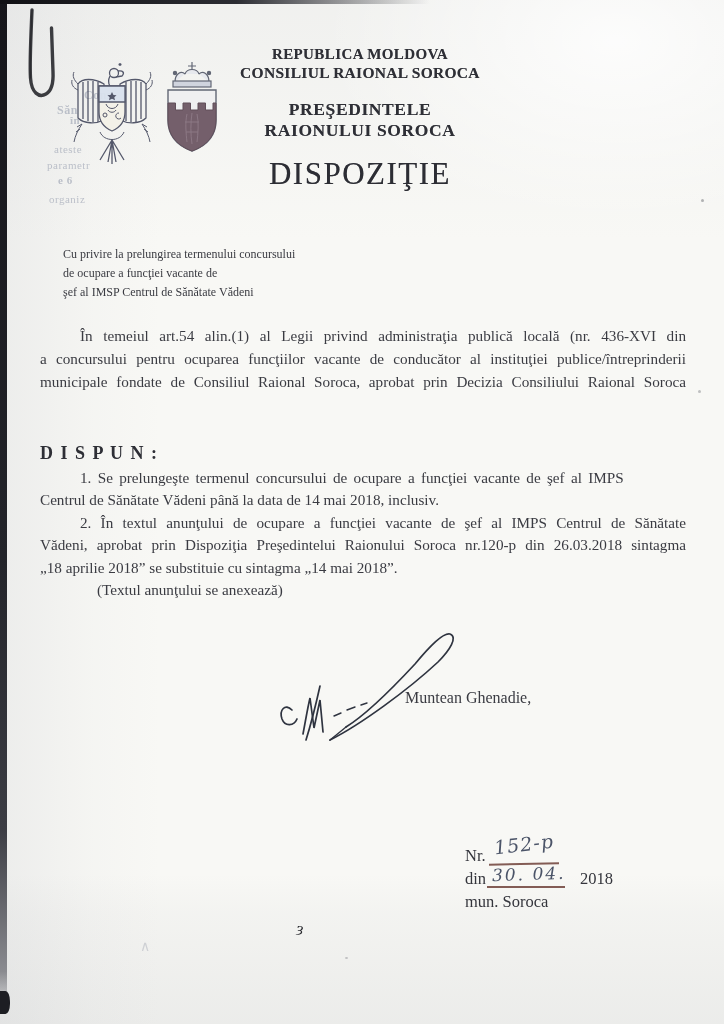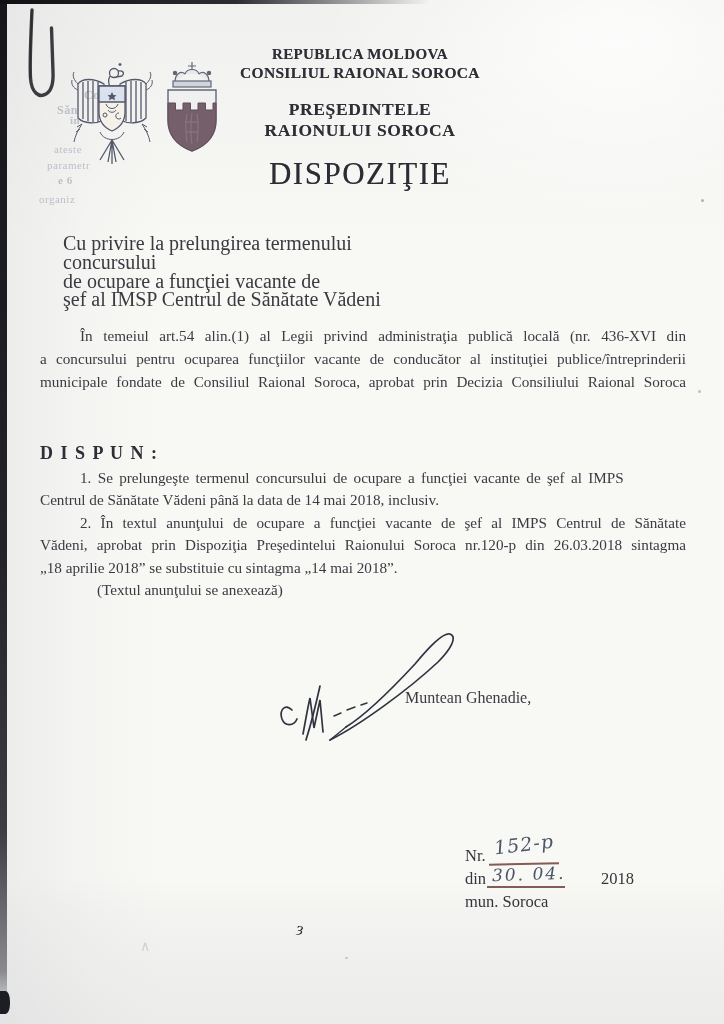--- a/index.html
+++ b/index.html
@@ -41,21 +41,21 @@
   .hdr{position:absolute;left:140px;width:440px;text-align:center;font-weight:bold;color:#2e2f36;
     text-shadow:0 0 .4px rgba(46,47,54,.5);}
   .hdr-country{top:46px;font-size:15px;letter-spacing:.4px;}
   .hdr-council{top:64px;font-size:15.5px;letter-spacing:.3px;}
   .hdr-office1{top:99px;font-size:17.5px;letter-spacing:.6px;}
   .hdr-office2{top:120px;font-size:17.5px;letter-spacing:.6px;}
   .doc-title{position:absolute;left:140px;top:156px;width:440px;text-align:center;
     font-size:31px;letter-spacing:1.5px;color:#2c2d34;text-shadow:0 0 .6px rgba(44,45,52,.55);}
 
   
-  .subject{position:absolute;left:63px;top:234px;width:330px;font-size:20px;line-height:18.8px;}
+  .subject{position:absolute;left:63px;top:245px;width:330px;font-size:12px;line-height:18.8px;}
 
   
   .preamble{position:absolute;left:40px;top:324px;width:646px;font-size:15.2px;line-height:23.2px;}
   .pre-line{white-space:normal;}
   .pre-line.j{text-align:justify;text-align-last:justify;}
   .pre-line.i{text-indent:40px;}
 
   .order-heading{position:absolute;left:40px;top:443px;width:676px;text-align:left;
     font-size:18px;font-weight:bold;letter-spacing:1.5px;color:#2e2f36;}
 
@@ -68,21 +68,21 @@
 
   
   .sig-svg{position:absolute;left:268px;top:628px;}
   .sig-name{position:absolute;left:405px;top:689px;font-size:16px;}
   .sig-title{position:absolute;left:405px;top:711px;font-size:16px;}
 
   
   .ftr-label{position:absolute;font-size:16.5px;color:#34353c;}
   .nr-label{left:465px;top:846px;}
   .din-label{left:465px;top:869px;}
-  .year{left:601px;top:869px;text-align:center;}
+  .year{left:580px;top:869px;text-align:center;}
   .place{left:465px;top:892px;}
   .uline{position:absolute;height:2px;background:#6e4138;opacity:.85;}
   .uline1{left:489px;top:863px;width:70px;transform:rotate(-1.2deg);}
   .uline2{left:487px;top:886px;width:78px;}
   .hand{position:absolute;font-family:"DejaVu Serif",serif;font-style:italic;color:#4b5468;
     letter-spacing:1px;}
   .hand-nr{left:494px;top:833px;font-size:19px;transform:rotate(-7deg);}
   .hand-date{left:492px;top:864px;font-size:17px;transform:rotate(-2deg);letter-spacing:2px;}
 
   
@@ -109,21 +109,21 @@
       <path d="M12,6 C11,30 9.5,58 10.5,74" fill="none" stroke="#1f2024" stroke-width="1.2" stroke-linecap="round" opacity=".6"></path>
     </svg>
   </div>
 
   <div class="ghost" style="left:60px;top:88px;font-size:12px;margin-left:24px;">Cons</div>
   <div class="ghost" style="left:57px;top:103px;font-size:12px;">Săn</div>
   <div class="ghost" style="left:70px;top:114px;font-size:11px;">în</div>
   <div class="ghost" style="left:54px;top:143px;font-size:11px;font-weight:normal;">ateste</div>
   <div class="ghost" style="left:47px;top:159px;font-size:11px;font-weight:normal;">parametr</div>
   <div class="ghost" style="left:58px;top:174px;font-size:11px;">e  6</div>
-  <div class="ghost" style="left:39px;top:193px;font-size:11px;font-weight:normal;text-align:right;">organiz</div>
+  <div class="ghost" style="left:49px;top:193px;font-size:11px;font-weight:normal;text-align:right;">organiz</div>
 
   <div class="emblem emblem-moldova">
     <svg width="84" height="106" viewBox="0 0 84 106">
       <g fill="none" stroke="#4b4f63" stroke-width="1.3" stroke-linejoin="round">
 
         <circle cx="44" cy="11" r="4.5"></circle>
         <path d="M48,9 C53,8 55,11 52,14 L46,15"></path>
         <path d="M50,4 l0,-3 M48.5,2.5 l3,0"></path>
         <path d="M40,14 C38,18 38,21 40,24"></path>
 

